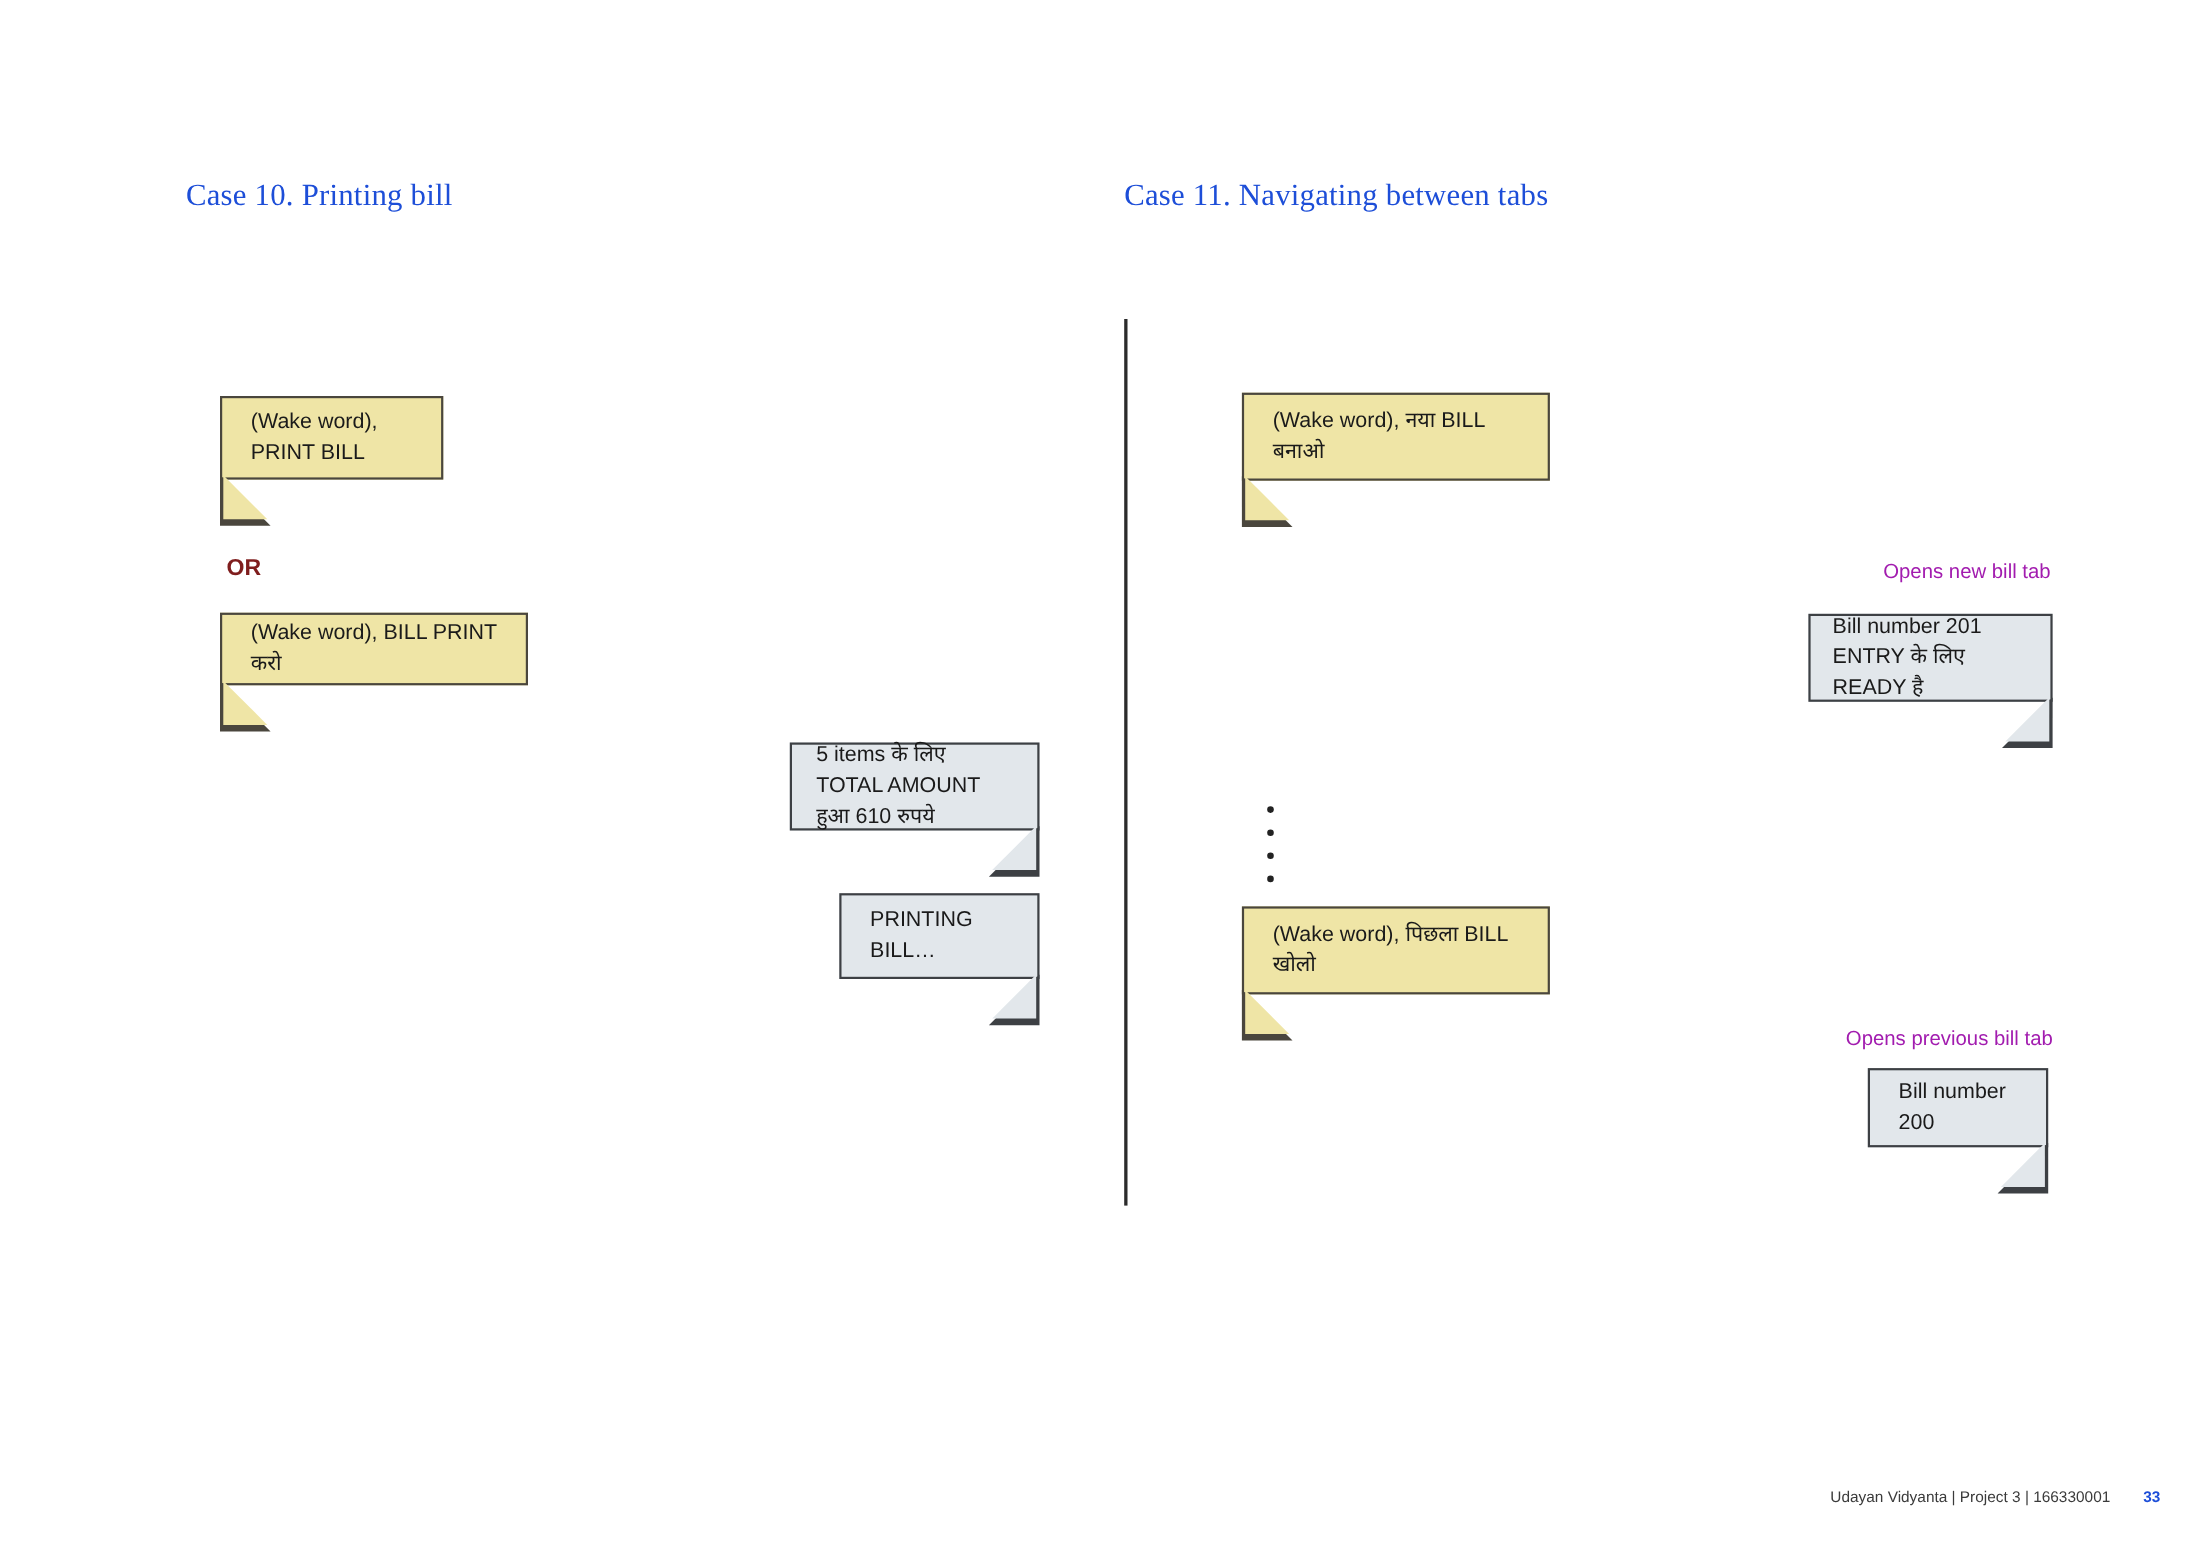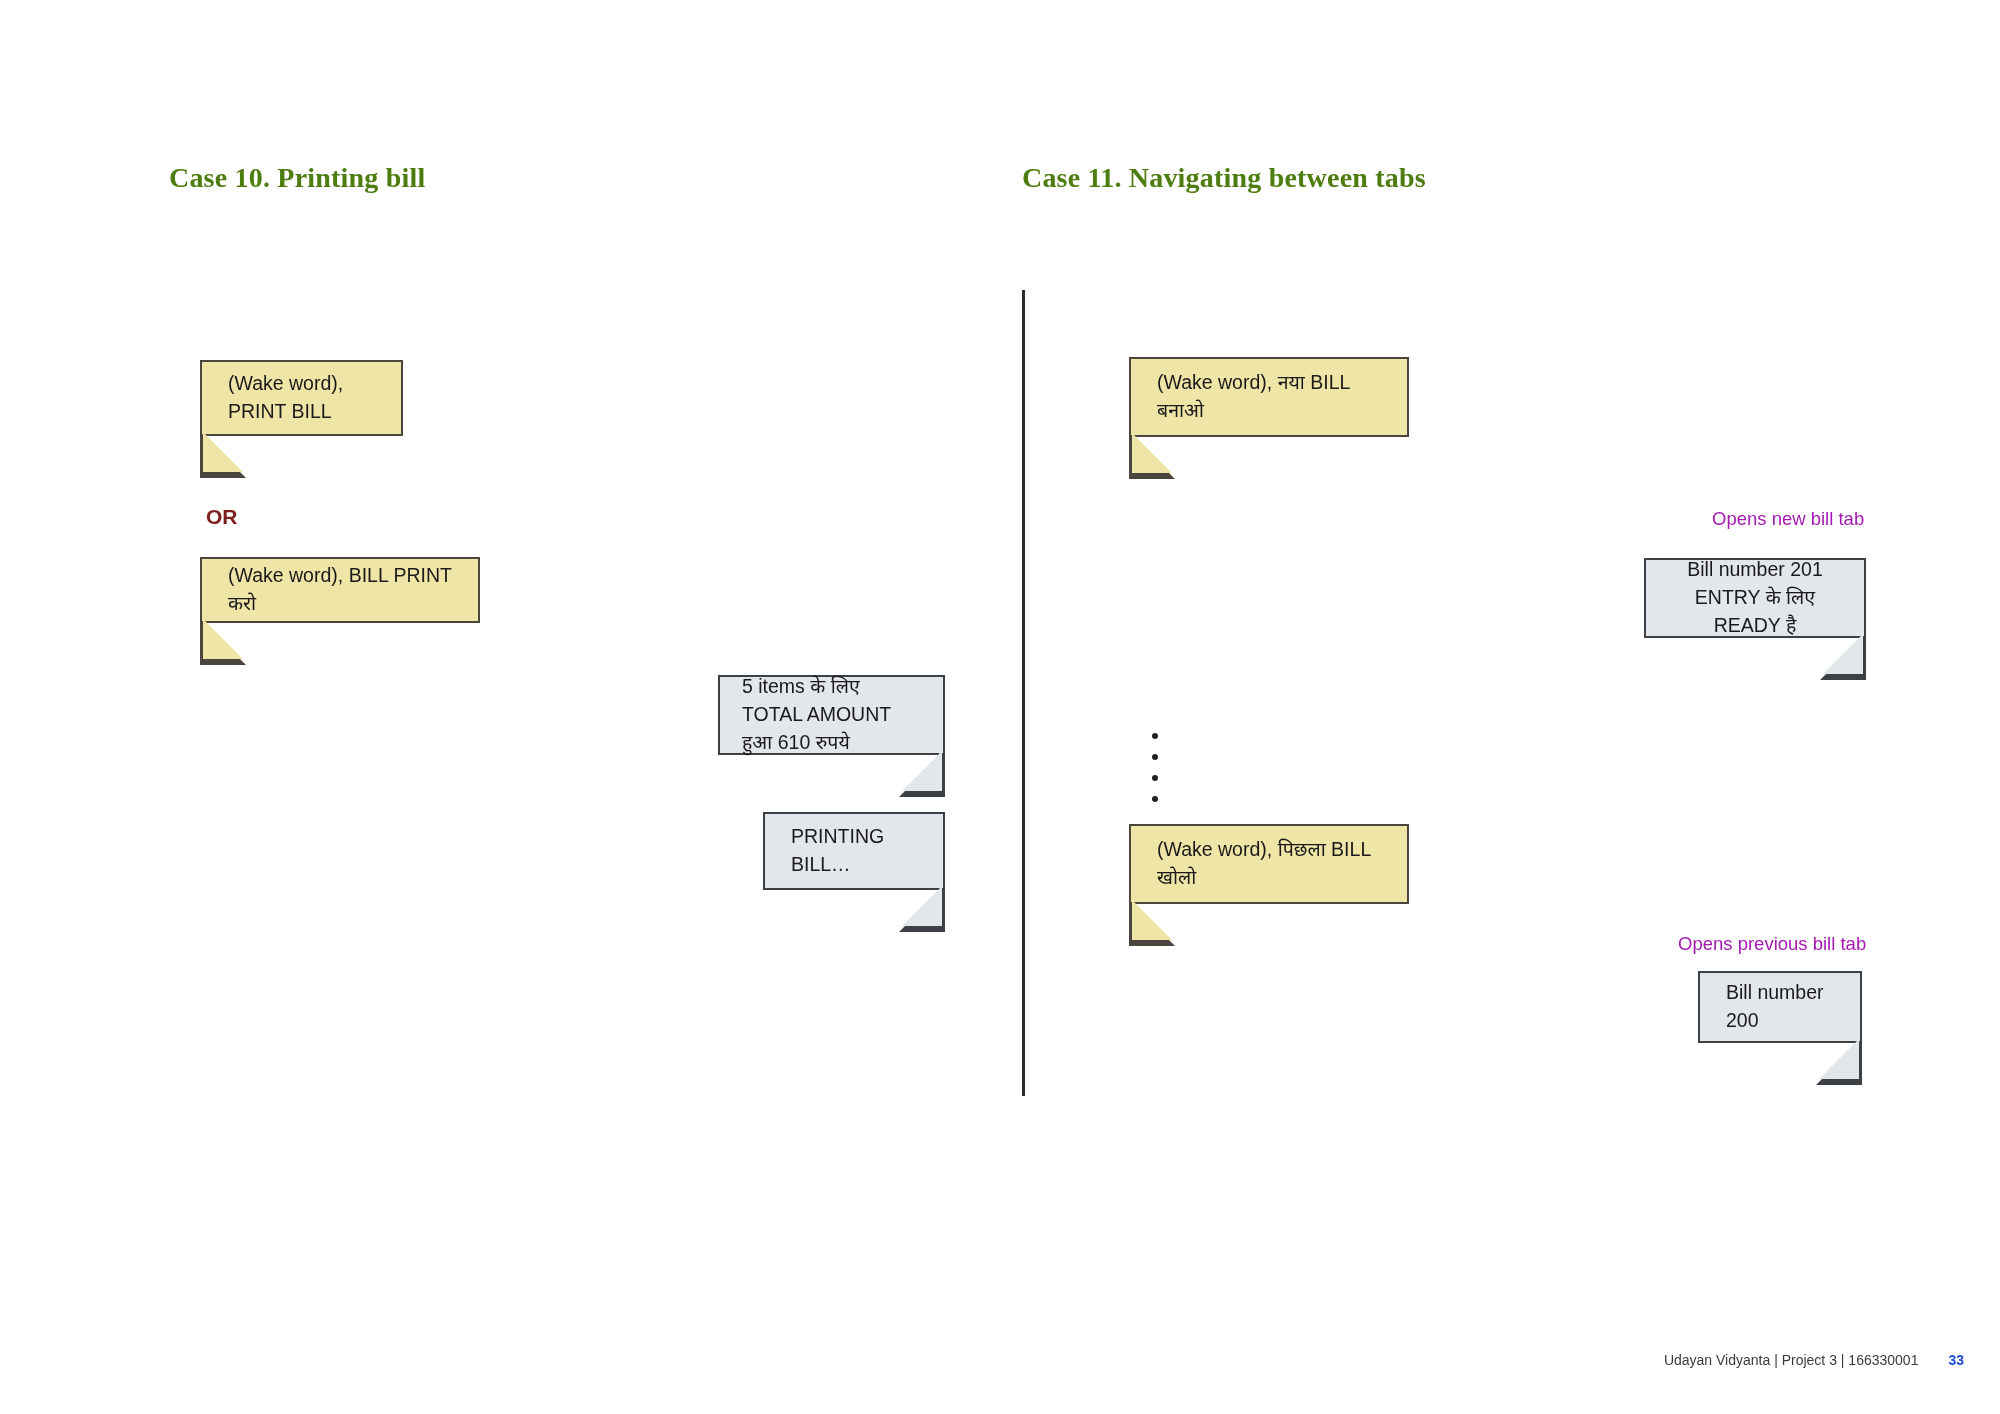--- a/index.html
+++ b/index.html
@@ -16,23 +16,23 @@
     width: 2000px;
     height: 1414px;
     background: #ffffff;
     overflow: hidden;
   }
 
   
   .case-heading {
     position: absolute;
     font-family: "Liberation Serif", serif;
-    font-weight: bold;
+    font-weight: normal;
     font-size: 28px;
-    color: #4d7c0f;
+    color: #1d4ed8;
     letter-spacing: 0.2px;
     white-space: nowrap;
     text-align: right;
   }
   #heading-case10 { left: 169px; top: 162px; }
   #heading-case11 { left: 1022px; top: 162px; }
 
   
   .divider {
     position: absolute;
@@ -116,21 +116,21 @@
 
   
   #bubble-print-bill-en   { left: 200px;  top: 360px;  width: 203px; height: 76px; }
   #bubble-print-bill-hi   { left: 200px;  top: 557px;  width: 280px; height: 66px; }
   #bubble-total-amount    { left: 718px;  top: 675px;  width: 227px; height: 80px;
                             padding: 10px 22px; }
   #bubble-printing-bill   { left: 763px;  top: 812px;  width: 182px; height: 78px; }
 
   #bubble-naya-bill       { left: 1129px; top: 357px;  width: 280px; height: 80px; }
   #bubble-bill-201        { left: 1644px; top: 558px;  width: 222px; height: 80px;
-                            padding: 10px 20px; text-align: center; }
+                            padding: 10px 20px; }
   #bubble-pichla-bill     { left: 1129px; top: 824px;  width: 280px; height: 80px; }
   #bubble-bill-200        { left: 1698px; top: 971px;  width: 164px; height: 72px; }
 
   
   .or-label {
     position: absolute;
     left: 206px;
     top: 505px;
     font-size: 21px;
     font-weight: bold;

